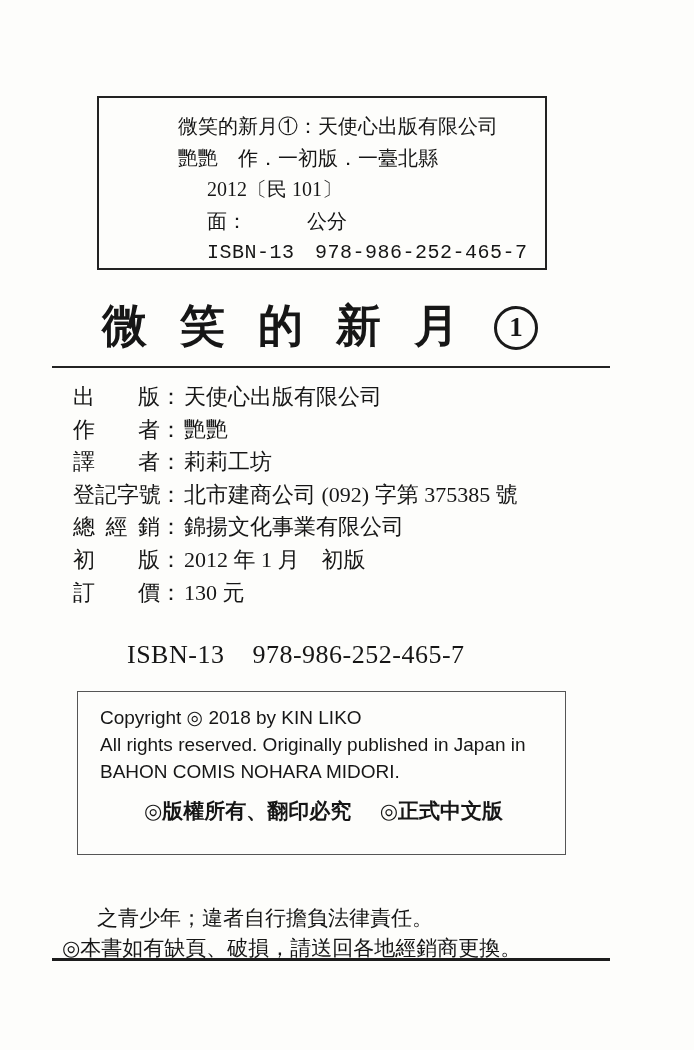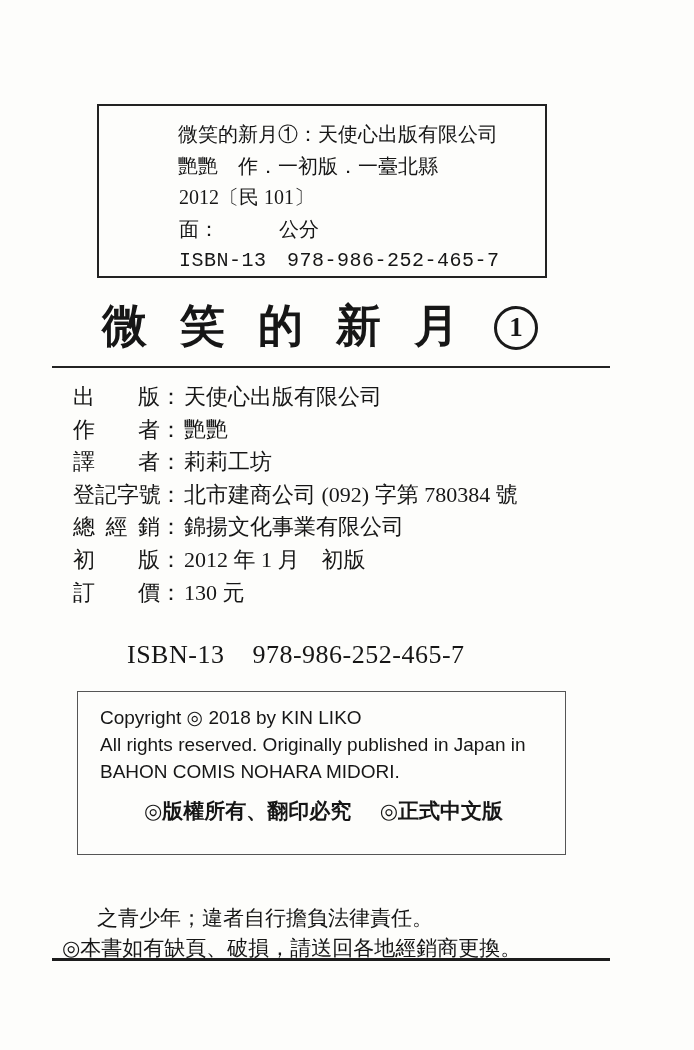--- a/index.html
+++ b/index.html
@@ -7,28 +7,28 @@
     position:relative;
     width:694px;height:1050px;
     margin:0 auto;
     background:#fdfdfb;
     color:#161616;
     font-family:"Liberation Serif","DejaVu Serif",serif;
     overflow:hidden;
   }
   
   .cip-box{
-    position:absolute;left:97px;top:104px;width:450px;height:174px;
+    position:absolute;left:97px;top:96px;width:450px;height:174px;
     border:2px solid #222;box-sizing:border-box;
     padding-top:13px;
     font-size:20px;line-height:31.5px;
   }
   .cip-line{white-space:pre;}
   .cip-indent-a{padding-left:79px;}
-  .cip-indent-b{padding-left:80px;}
+  .cip-indent-b{padding-left:108px;}
   .cip-isbn{font-family:Liberation Mono, monospace;letter-spacing:.5px;}
   
   .title-row{
     position:absolute;left:102px;top:296px;
     display:flex;align-items:center;
     font-weight:700;
   }
   .title-text{
     font-size:45px;
     letter-spacing:33px;
@@ -107,21 +107,21 @@
   <div class="title-row">
     <span class="title-text">微笑的新月</span>
       <span class="volume-circle">1</span>
   </div>
   <div class="title-rule"></div>
 
   <div class="details">
     <div class="detail-row"><span class="detail-label">出版</span><span class="detail-sep">：</span><span class="detail-value">天使心出版有限公司</span></div>
     <div class="detail-row"><span class="detail-label">作者</span><span class="detail-sep">：</span><span class="detail-value">艷艷</span></div>
     <div class="detail-row"><span class="detail-label">譯者</span><span class="detail-sep">：</span><span class="detail-value">莉莉工坊</span></div>
-    <div class="detail-row"><span class="detail-label">登記字號</span><span class="detail-sep">：</span><span class="detail-value">北市建商公司 (092) 字第 780384 號</span></div>
+    <div class="detail-row"><span class="detail-label">登記字號</span><span class="detail-sep">：</span><span class="detail-value">北市建商公司 (092) 字第 375385 號</span></div>
     <div class="detail-row"><span class="detail-label">總經銷</span><span class="detail-sep">：</span><span class="detail-value">錦揚文化事業有限公司</span></div>
     <div class="detail-row"><span class="detail-label">初版</span><span class="detail-sep">：</span><span class="detail-value">2012 年 1 月　初版</span></div>
     <div class="detail-row"><span class="detail-label">訂價</span><span class="detail-sep">：</span><span class="detail-value">130 元</span></div>
   </div>
 
   <div class="isbn-line">
     <span>ISBN-13</span>
     <span>978-986-252-465-7</span>
   </div>
 

